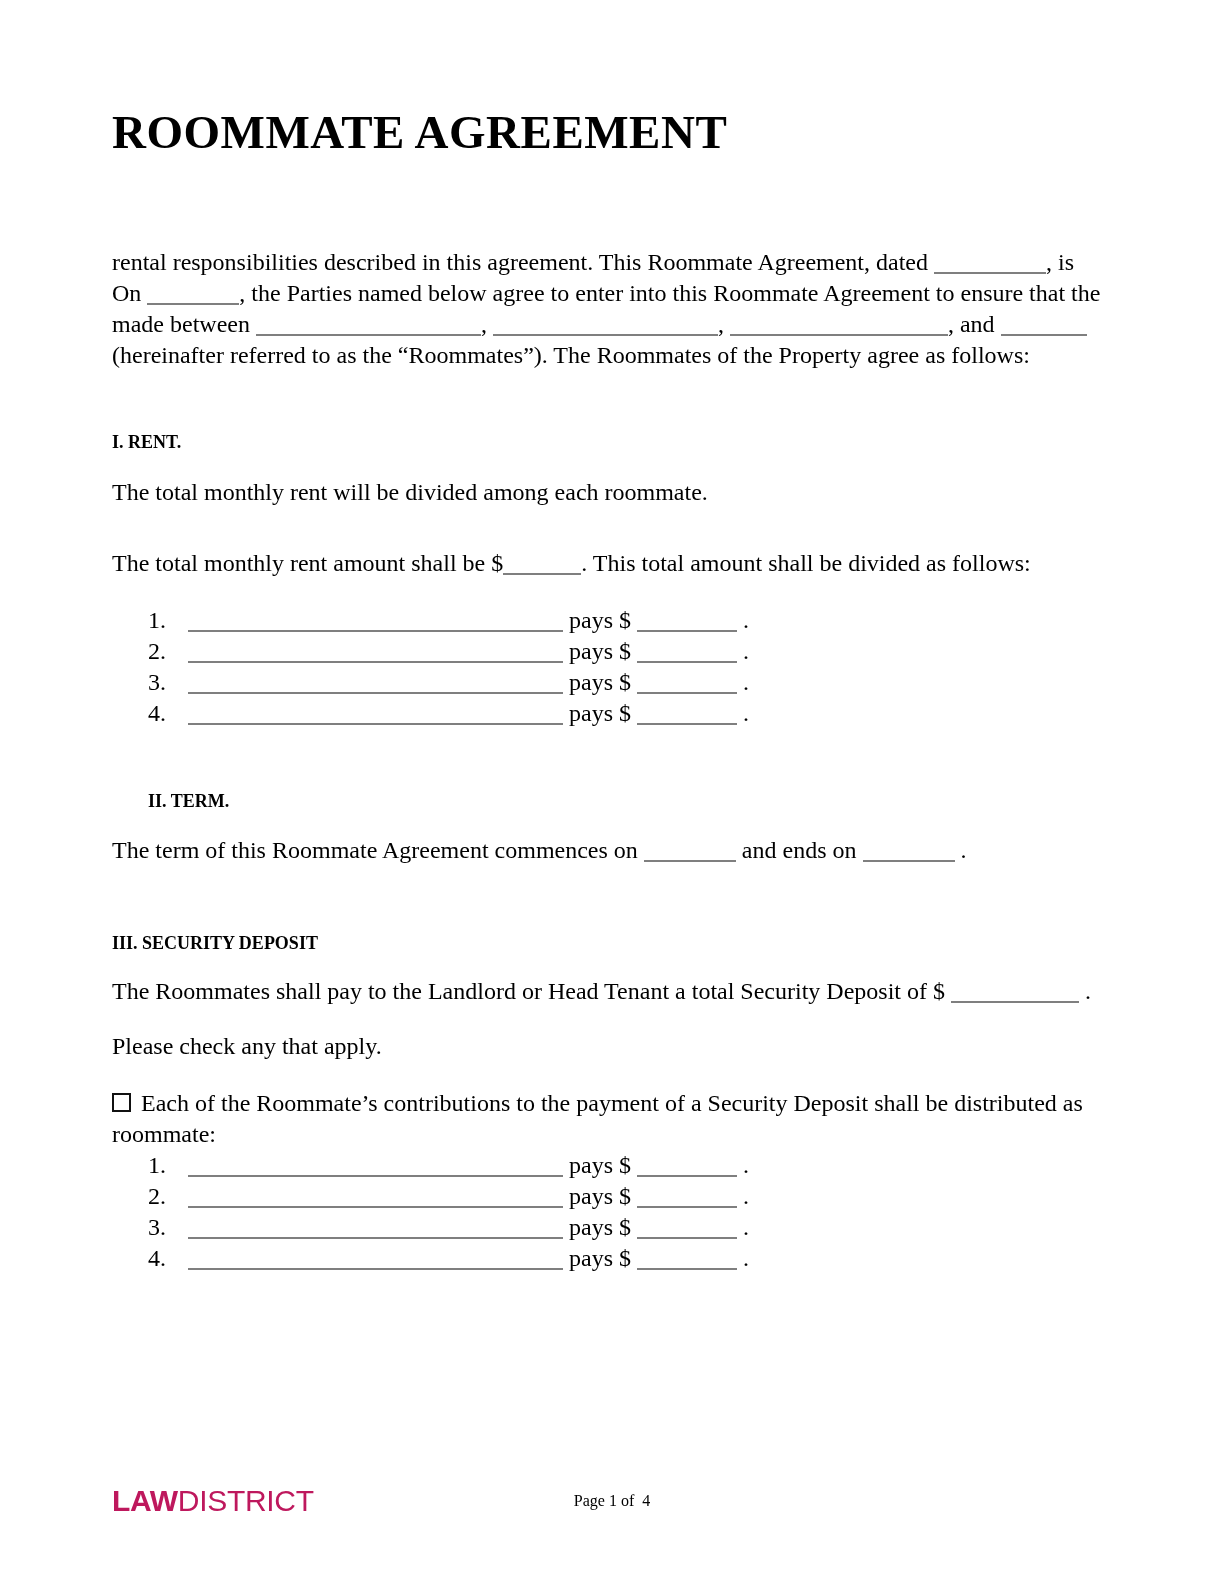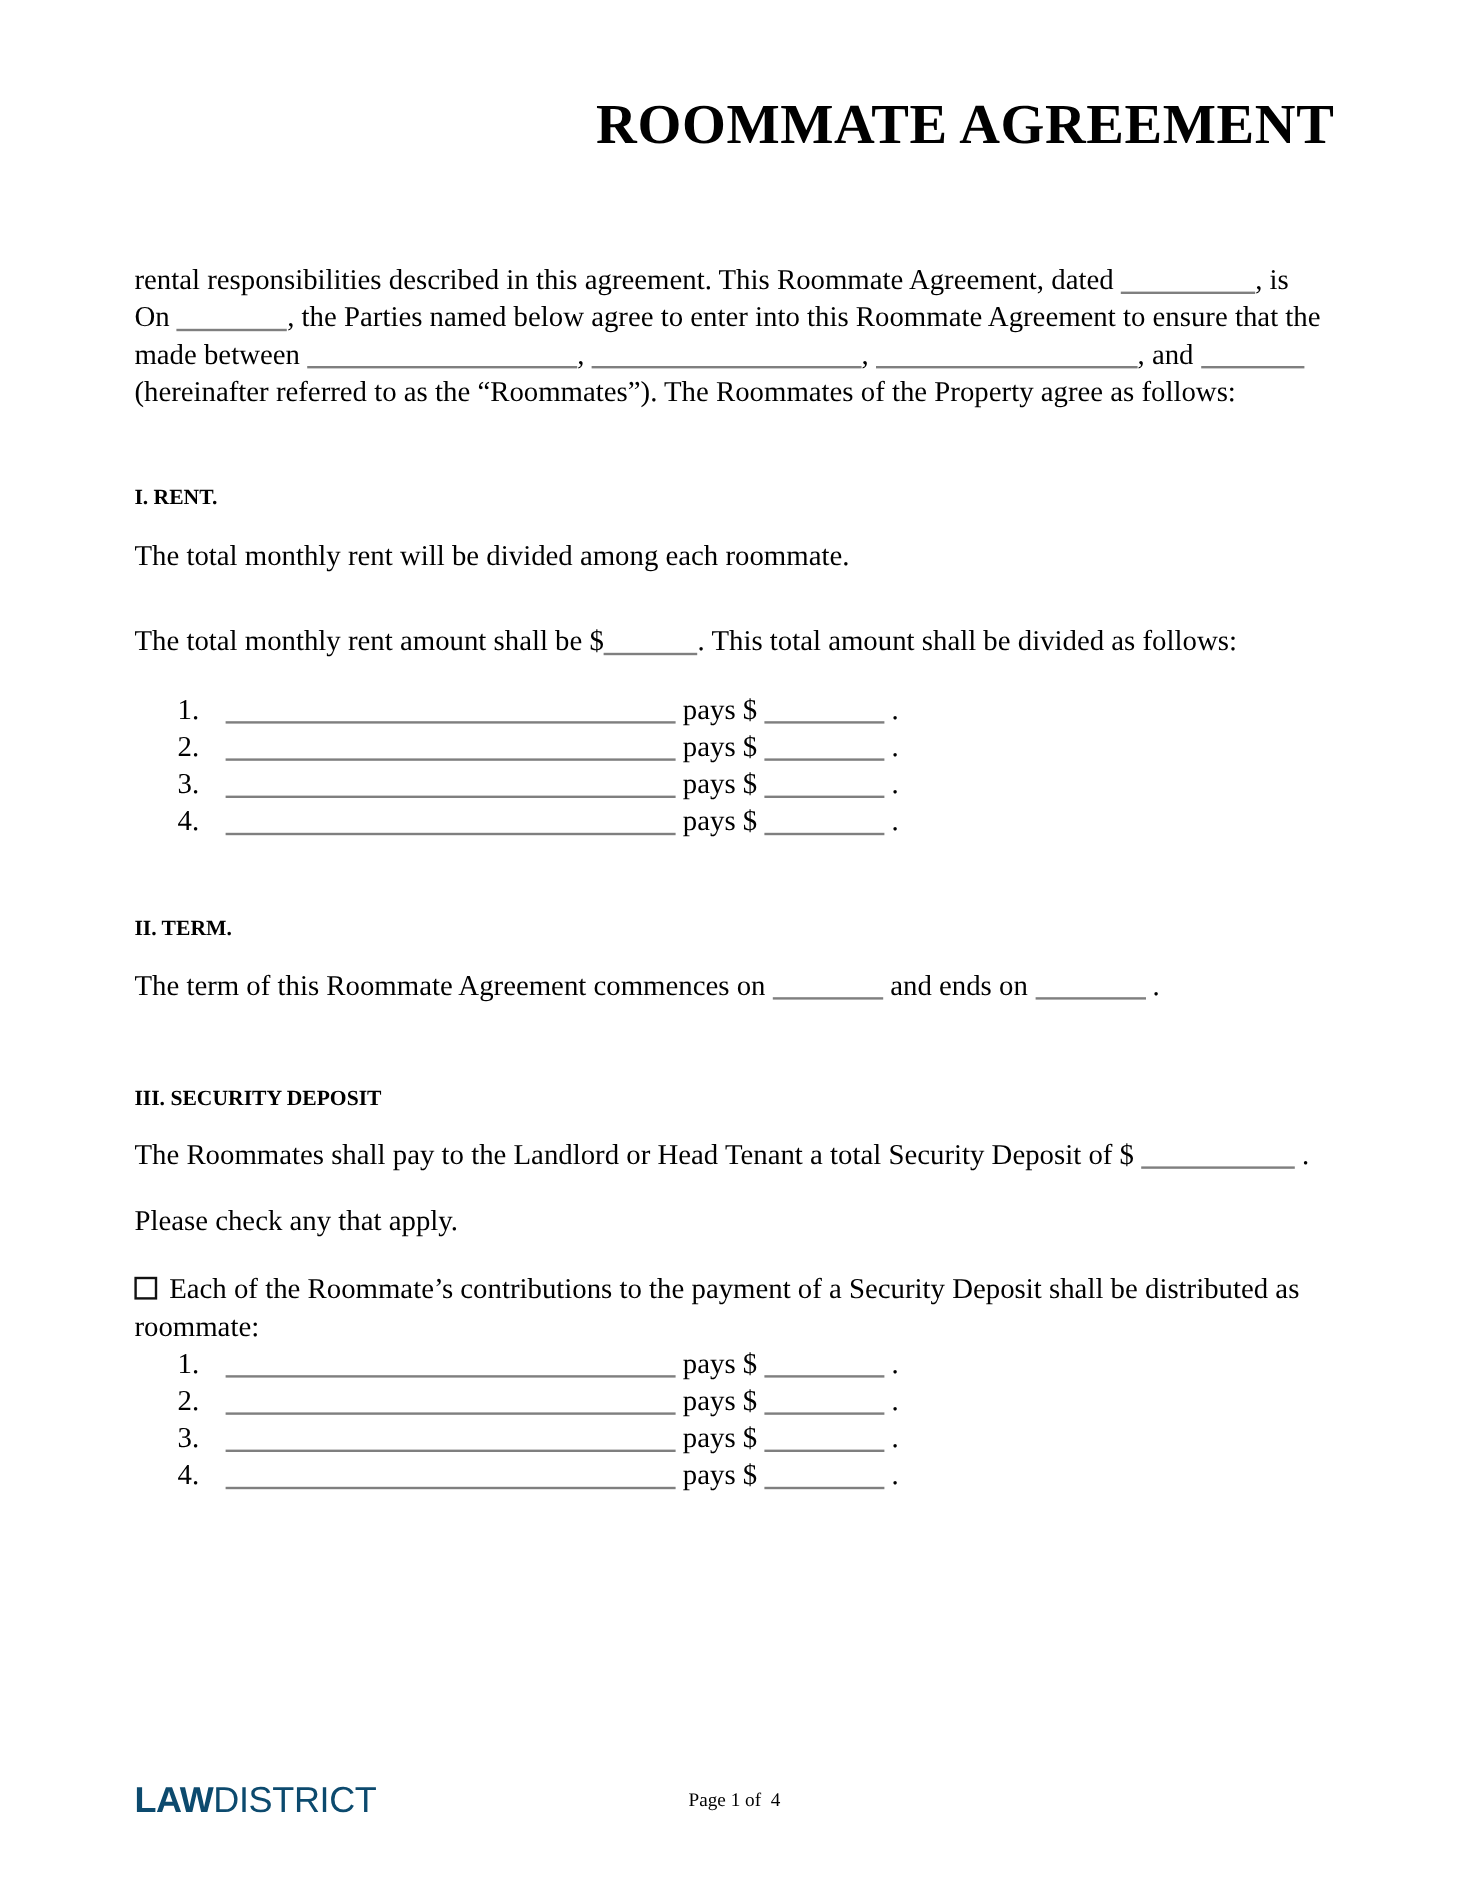--- a/index.html
+++ b/index.html
@@ -6,22 +6,22 @@
   .page{
     position:relative;
     width:1224px;height:1584px;
     background:#ffffff;
     color:#000;
     font-family:"Liberation Serif","DejaVu Serif",serif;
     overflow:hidden;
   }
   .content{padding:0 112px;}
   .title{
-    padding-top:76px;
-    text-align:right;
+    padding-top:104px;
+    text-align:left;
     font-weight:bold;
     font-size:47px;
     line-height:56px;
     letter-spacing:0.5px;
   }
   .para{font-size:24px;line-height:31px;}
   .tline{white-space:nowrap;min-height:31px;}
   .blank{
     display:inline-block;
     height:14px;
@@ -36,21 +36,21 @@
     vertical-align:-1px;
     margin-right:10px;
   }
   .sec-heading{
     font-size:18px;
     font-weight:bold;
     line-height:34px;
   }
   .intro{margin-top:87px;}
   .mt-sec{margin-top:54px;}
-  .mt-sec2{margin-top:55px;}
+  .mt-sec2{margin-top:55px;margin-left:36px;}
   .mt-sec3{margin-top:60px;}
   .mt-first{margin-top:18px;}
   .mt-first2{margin-top:17px;}
   .mt-first3{margin-top:16px;}
   .mt-para{margin-top:25px;}
   .mt-para2{margin-top:40px;}
   .mt-para3{margin-top:24px;}
   .mt-para4{margin-top:26px;}
   .list{margin-top:26px;}
   .list .tline{padding-left:36px;}
@@ -58,21 +58,21 @@
   .footer{
     position:absolute;
     left:0;right:0;bottom:64px;
     height:38px;
   }
   .footer-logo{
     position:absolute;
     left:112px;bottom:2px;
     font-family:"Liberation Sans","DejaVu Sans",sans-serif;
     font-size:30px;
-    color:#0c4a6e;
+    color:#be185d;
     letter-spacing:-0.3px;
   }
   .logo-law{font-weight:bold;}
   .logo-district{font-weight:normal;}
   .footer-page{
     text-align:center;
     font-size:16px;
     line-height:38px;
     white-space:pre;
   }

